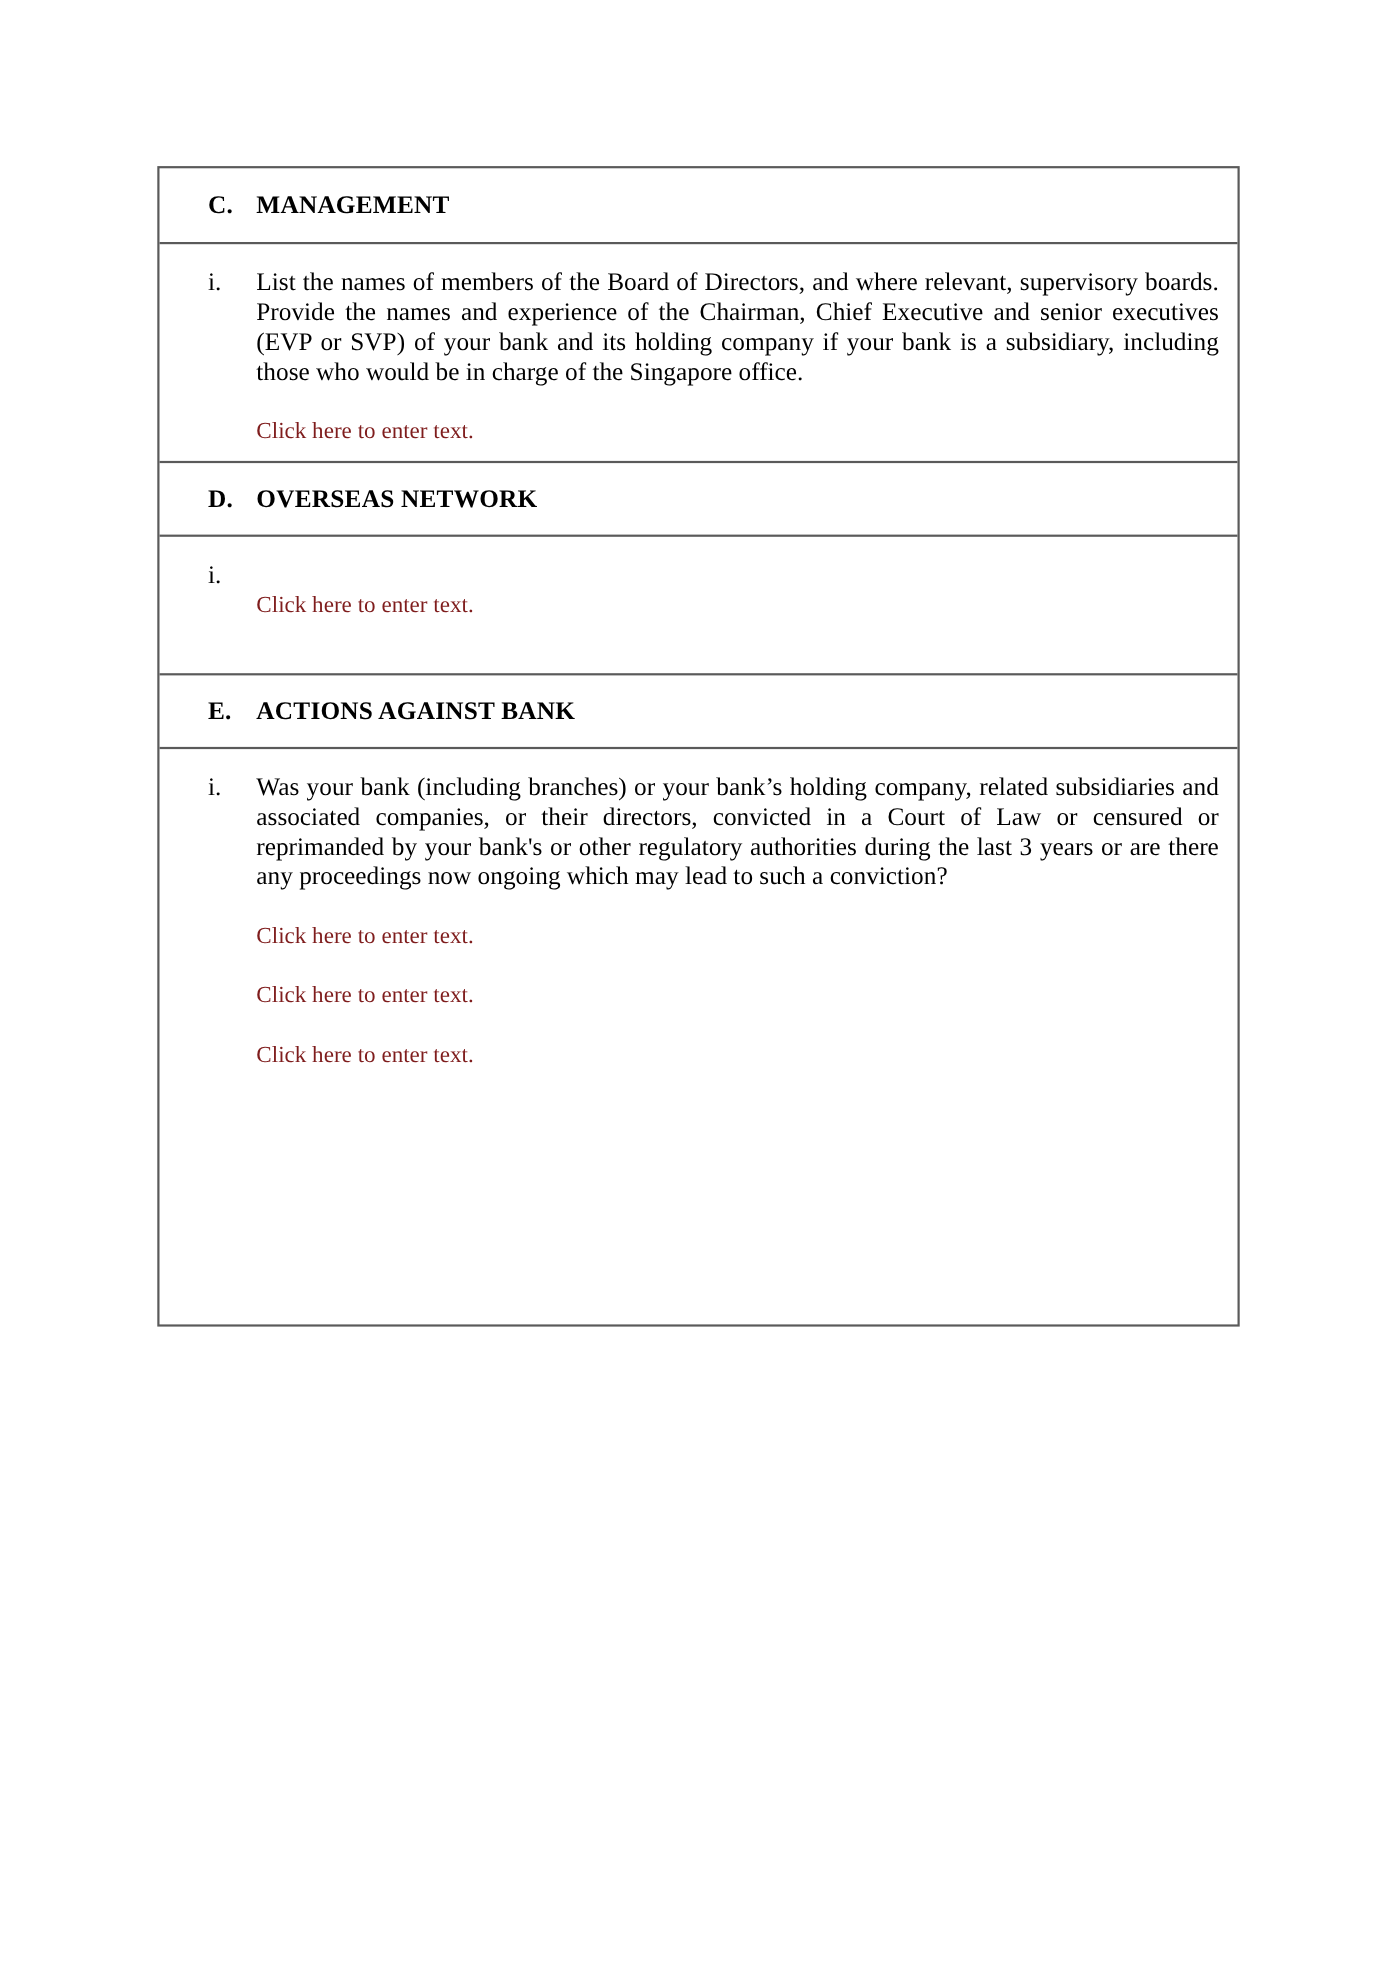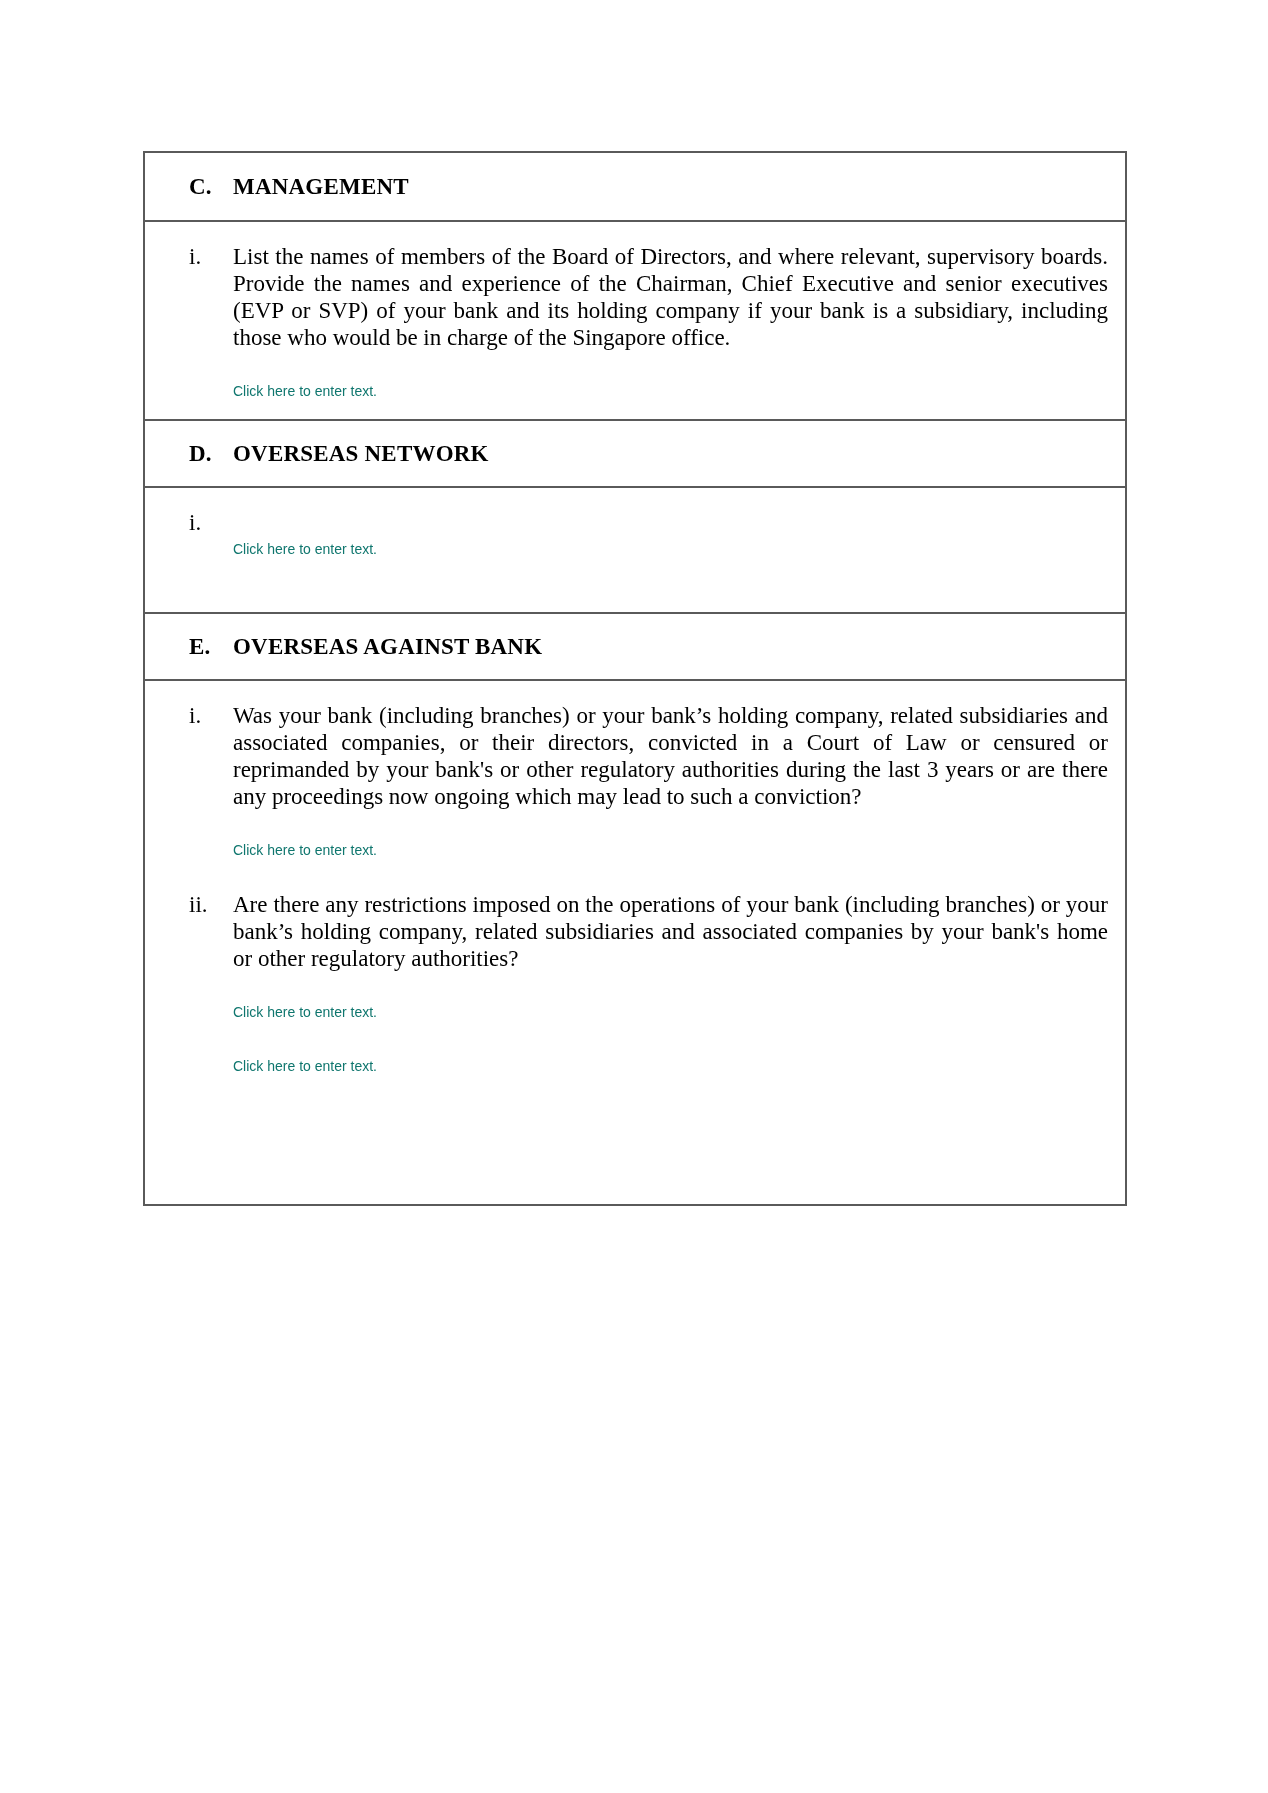--- a/index.html
+++ b/index.html
@@ -71,24 +71,24 @@
   }
   .item-marker {
     position: absolute;
     left: -44px;
     top: 0;
     width: 44px;
     text-align: left;
   }
   .placeholder {
     margin: 0 17px 27px 88px;
-    font-family: Liberation Sans, sans-serif;
-    font-size: 14px;
+    font-family: Liberation Serif, serif;
+    font-size: 21px;
     line-height: 27px;
-    color: #0f766e;
+    color: #7f1d1d;
     cursor: text;
   }
 </style>
 </head>
 <body>
 
 <div class="page">
 
   <div class="doc-table">
 
@@ -117,34 +117,30 @@
     <div class="row content-row content-d">
       <div class="item">
         <span class="item-marker">i.</span>
       </div>
       <div class="placeholder">Click here to enter text.</div>
     </div>
 
     <div class="row header-row">
       <div class="header-inner">
         <span class="section-letter">E.</span>
-        <span>OVERSEAS AGAINST BANK</span>
+        <span>ACTIONS AGAINST BANK</span>
       </div>
     </div>
 
     <div class="row content-row content-e">
       <div class="item">
         <span class="item-marker">i.</span>
         <span>Was your bank (including branches) or your bank’s holding company, related subsidiaries and associated companies, or their directors, convicted in a Court of Law or censured or reprimanded by your bank's or other regulatory authorities during the last 3 years or are there any proceedings now ongoing which may lead to such a conviction?</span>
       </div>
       <div class="placeholder">Click here to enter text.</div>
 
-      <div class="item">
-        <span class="item-marker">ii.</span>
-        <span>Are there any restrictions imposed on the operations of your bank (including branches) or your bank’s holding company, related subsidiaries and associated companies by your bank's home or other regulatory authorities?</span>
-      </div>
       <div class="placeholder">Click here to enter text.</div>
 
       <div class="placeholder">Click here to enter text.</div>
     </div>
 
   </div>
 </div>
 
 </body></html>

